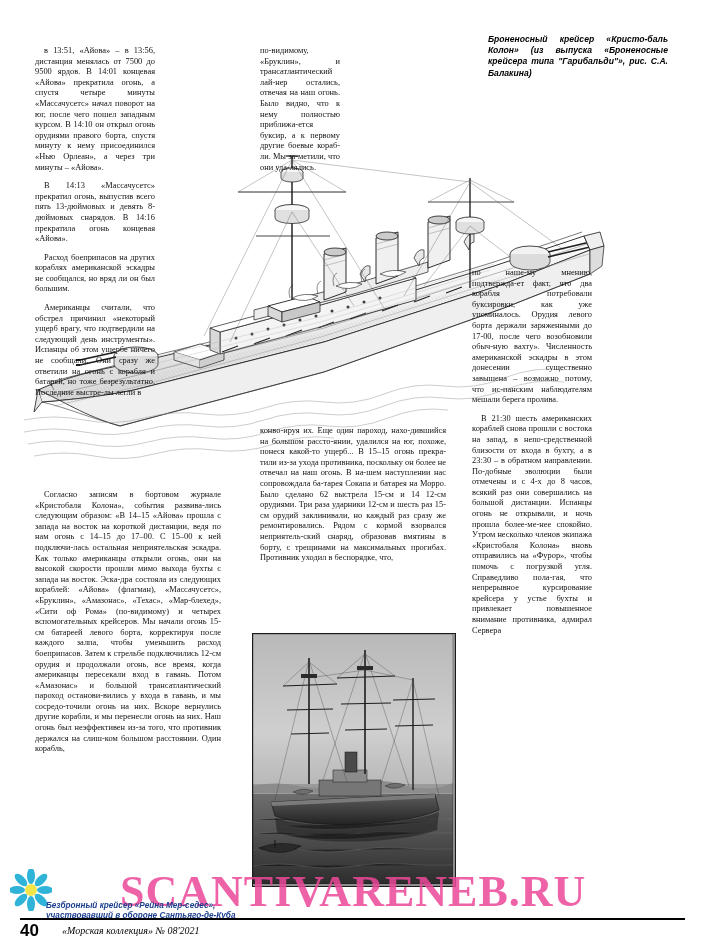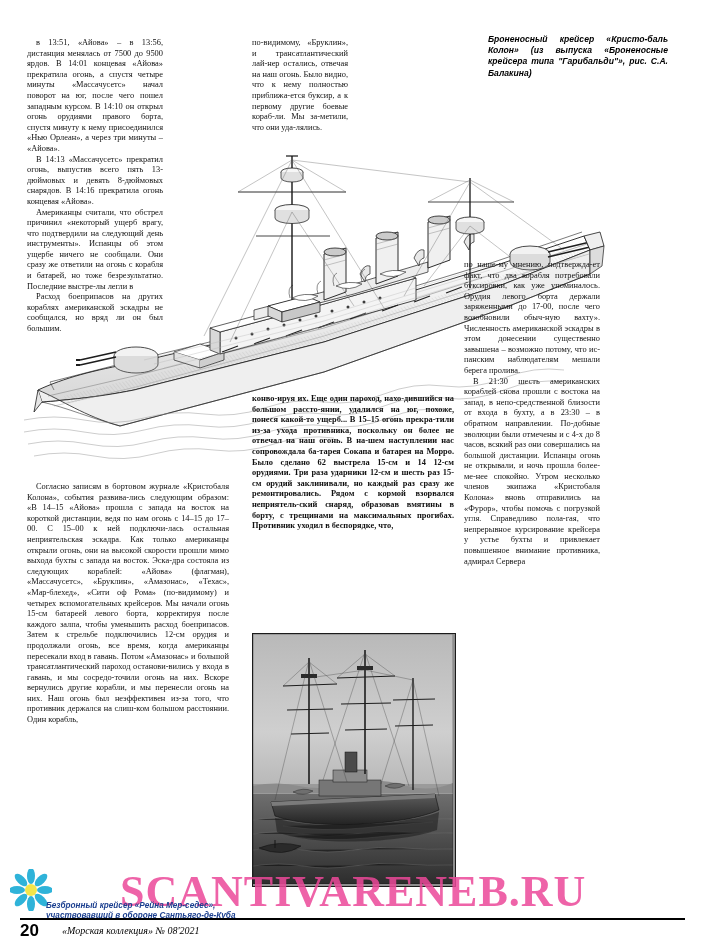--- a/index.html
+++ b/index.html
@@ -24,31 +24,31 @@
 
   
   .col {
     position: absolute;
     font-size: 8.4px;
     line-height: 10.6px;
     text-align: justify;
     color: #111;
   }
   .col p {
-    margin: 0;
+    margin: 8px;
     text-indent: 9px;
   }
   .col p.noindent { text-indent: 0; }
 
   #col-left-top  { left: 27px;  top: 38px;  width: 136px; }
   #col-mid-top   { left: 252px; top: 38px;  width: 96px;  }
   #col-right-top { left: 464px; top: 260px; width: 136px; }
   #col-left-bot  { left: 27px;  top: 482px; width: 202px; }
   #col-right-bot { left: 464px; top: 495px; width: 180px; }
-  #col-mid-wrap  { left: 252px; top: 394px; width: 202px; font-weight: bold; }
+  #col-mid-wrap  { left: 252px; top: 418px; width: 202px; }
 
   
   .caption-top {
     position: absolute;
     left: 488px;
     top: 34px;
     width: 180px;
     font-family: "Liberation Sans", sans-serif;
     font-size: 8.6px;
     line-height: 11.2px;
@@ -317,22 +317,22 @@
           <path d="M140 308 L 300 266 L 462 216"></path>
         </g>
 
       </g>
     </svg>
   </div>
 
   <div class="col" id="col-left-top">
     <p>в 13:51, «Айова» – в 13:56, дистанция менялась от 7500 до 9500 ярдов. В 14:01 концевая «Айова» прекратила огонь, а спустя четыре минуты «Массачусетс» начал поворот на юг, после чего пошел западным курсом. В 14:10 он открыл огонь орудиями правого борта, спустя минуту к нему присоединился «Нью Орлеан», а через три минуты – «Айова».</p>
     <p>В 14:13 «Массачусетс» прекратил огонь, выпустив всего пять 13-дюймовых и девять 8-дюймовых снарядов. В 14:16 прекратила огонь концевая «Айова».</p>
+    <p>Расход боеприпасов на других кораблях американской эскадры не сообщался, но вряд ли он был большим.</p>
     <p>Американцы считали, что обстрел причинил «некоторый ущерб врагу, что подтвердили на следующий день инструменты». Испанцы об этом ущербе ничего не сообщали. Они сразу же ответили на огонь с корабля и батарей, но тоже безрезультатно. Последние выстре-лы легли в</p>
-    <p>Расход боеприпасов на других кораблях американской эскадры не сообщался, но вряд ли он был большим.</p>
   </div>
 
   <div class="col" id="col-mid-top">
     <p class="noindent">по-видимому, «Бруклин», и трансатлантический лай-нер остались, отвечая на наш огонь. Было видно, что к нему полностью приближа-ется буксир, а к первому другие боевые кораб-ли. Мы за-метили, что они уда-лялись.</p>
   </div>
 
   <div class="col" id="col-mid-wrap">
     <p class="noindent">конво-ируя их. Еще один пароход, нахо-дившийся на большом рассто-янии, удалился на юг, похоже, понеся какой-то ущерб... В 15–15 огонь прекра-тили из-за ухода противника, поскольку он более не отвечал на наш огонь. В на-шем наступлении нас сопровождала ба-тарея Сокапа и батарея на Морро. Было сделано 62 выстрела 15-см и 14 12-см орудиями. Три раза ударники 12-см и шесть раз 15-см орудий заклинивали, но каждый раз сразу же ремонтировались. Рядом с кормой взорвался неприятель-ский снаряд, образовав вмятины в борту, с трещинами на максимальных прогибах. Противник уходил в беспорядке, что,</p>
   </div>
 
@@ -453,16 +453,16 @@
         <circle cx="21" cy="21" r="6" fill="#f2e54a"></circle>
       </g>
     </svg>
   </div>
 
   <div class="watermark">SCANTIVARENEB.RU</div>
 
   <div class="caption-bottom">Безбронный крейсер «Рейна Мер-седес», участвовавший в обороне Сантьяго-де-Куба</div>
 
   <div class="footer-rule"></div>
-  <div class="page-number">20</div>
+  <div class="page-number">40</div>
   <div class="footer-title">«Морская коллекция» № 08'2021</div>
 
 </div>
 
 </body></html>

